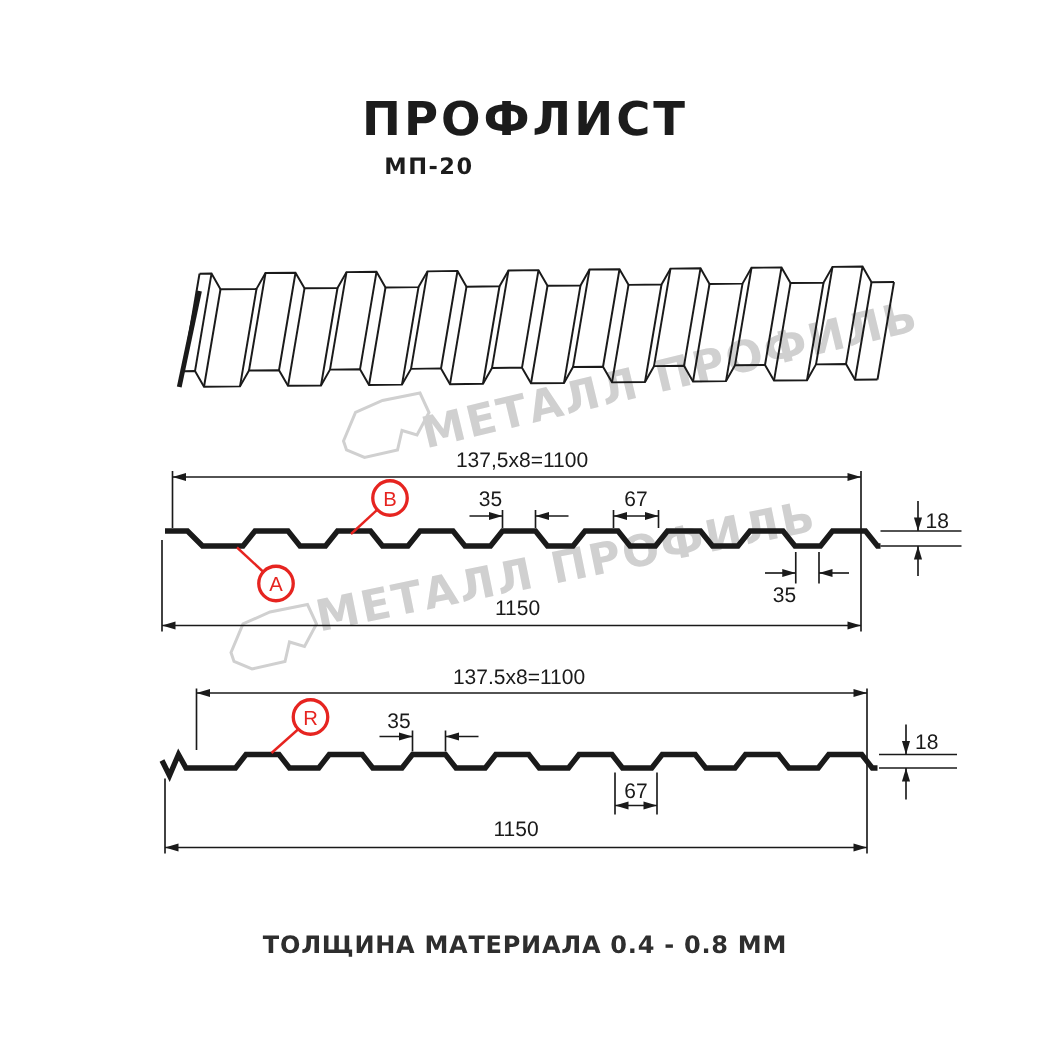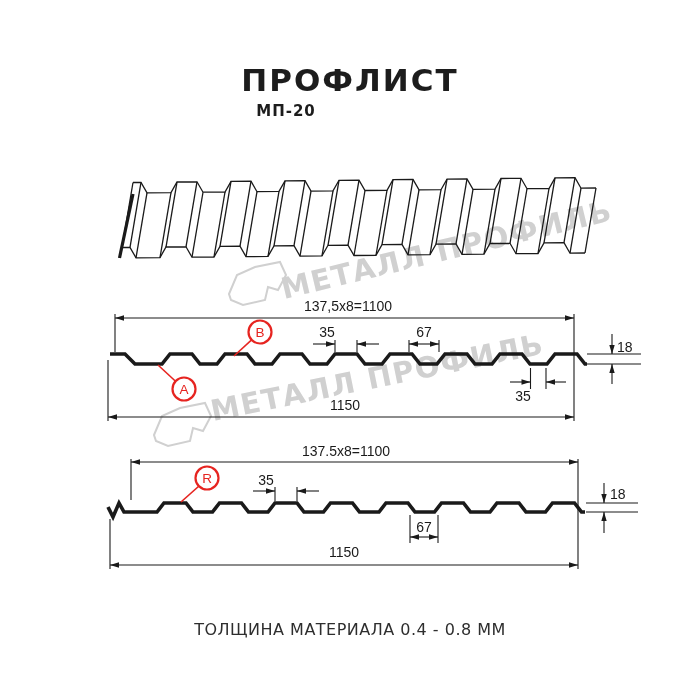--- a/index.html
+++ b/index.html
@@ -3,21 +3,21 @@
 <meta charset="utf-8">
 <style>
   html,body{margin:0;padding:0;background:#fff;}
   .page{position:relative;width:700px;height:700px;background:#fff;overflow:hidden;
         font-family:"DejaVu Sans",sans-serif;}
   .title{position:absolute;top:62px;left:0;width:700px;text-align:center;
          font-size:31px;font-weight:700;letter-spacing:2px;color:#1c1c1c;}
   .subtitle{position:absolute;top:102px;left:0;width:572px;text-align:center;
          font-size:15px;font-weight:700;letter-spacing:1px;color:#1c1c1c;}
   .footer{position:absolute;top:620px;left:0;width:700px;text-align:center;
-         font-size:16px;font-weight:400;letter-spacing:0.5px;color:#2e2e2e;}
+         font-size:16px;font-weight:700;letter-spacing:0.5px;color:#2e2e2e;}
   svg{position:absolute;top:0;left:0;}
   .dt{font-family:"Liberation Sans",sans-serif;font-size:14px;fill:#1a1a1a;}
   .mkt{font-family:"Liberation Sans",sans-serif;font-size:13.5px;fill:#e62420;}
   .mkc{fill:#ffffff;stroke:#e62420;stroke-width:2.2;}
   .ldr{stroke:#e62420;stroke-width:1.6;}
   .wmtext{font-family:"DejaVu Sans",sans-serif;font-weight:700;font-size:29px;
           letter-spacing:1.5px;fill:#d0d0d0;}
   .wmlogo{fill:none;stroke:#d0d0d0;stroke-width:2;}
 </style>
 </head>

